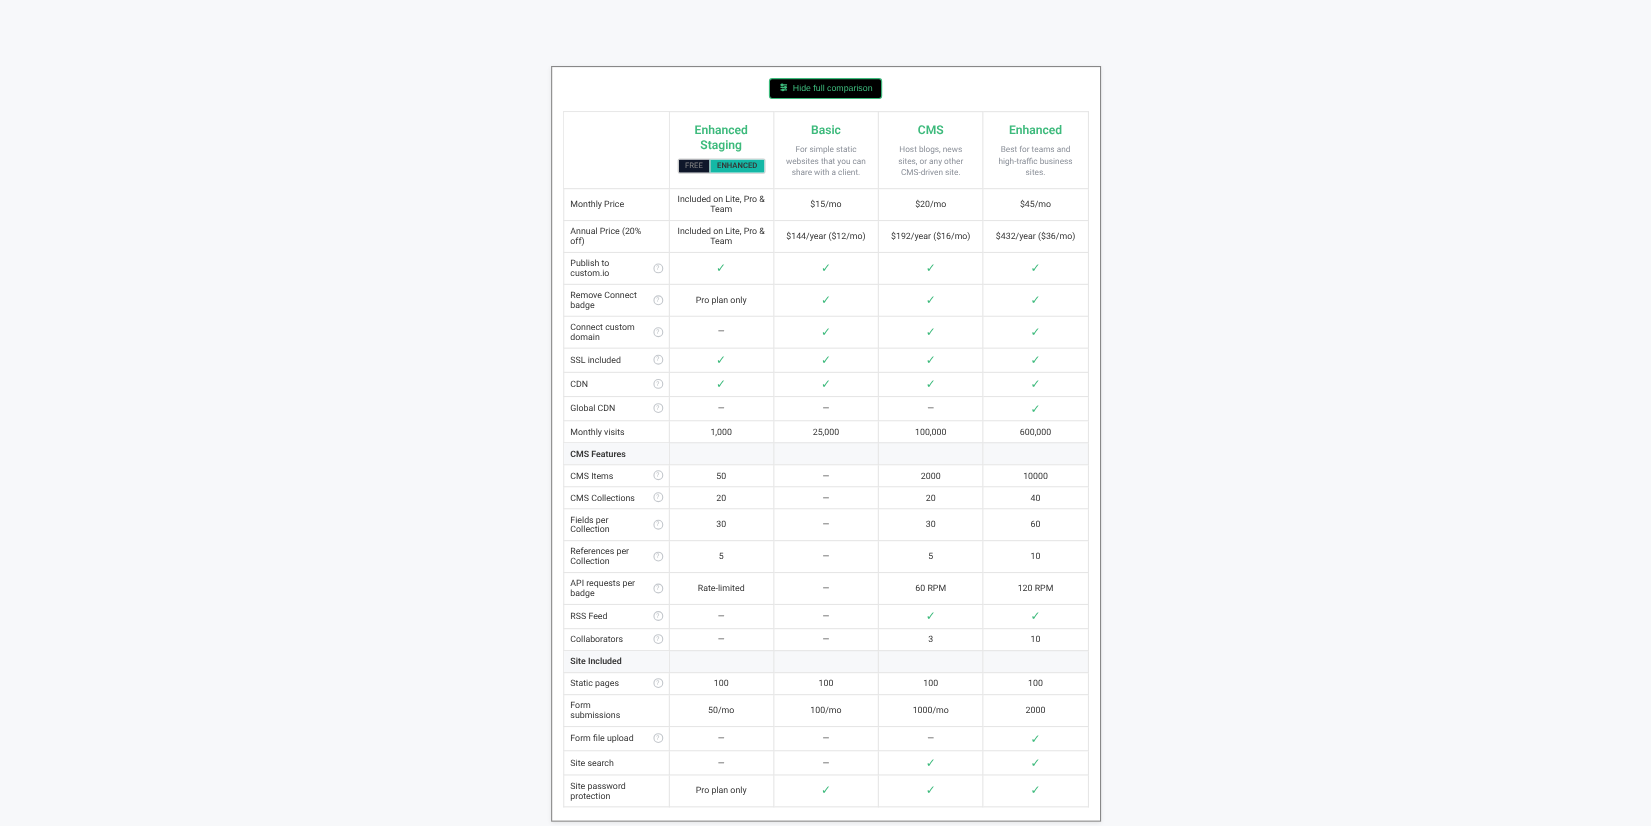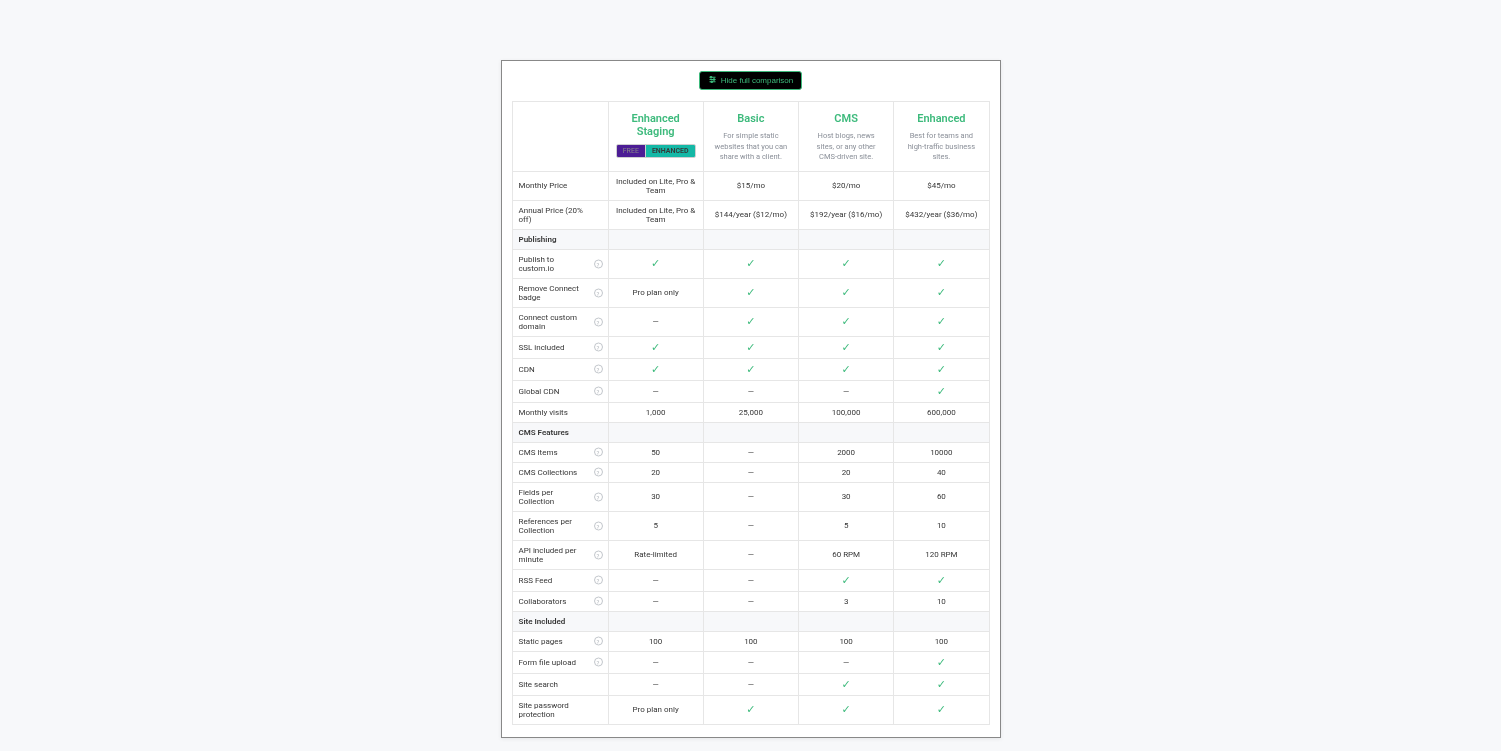--- a/index.html
+++ b/index.html
@@ -90,21 +90,21 @@
     padding: 2px 6px;
     cursor: pointer;
   }
   .toggle .active {
     background: #14b8a6;
     color: #363636;
     font-weight: 600;
     border-left: 1px solid #d0d0d0;
   }
   .toggle .inactive {
-    background: #4c1d95;
+    background: #0f172a;
     color: #888;
   }
   tr.section td {
     background: #f7f8fa;
     font-weight: 600;
     color: #363636;
   }
   tr.section td:not(:first-child) { background: #f7f8fa; }
   .info-icon {
     display: inline-flex;
@@ -175,27 +175,20 @@
           <td><span>$20/mo</span></td>
           <td><span>$45/mo</span></td>
         </tr>
         <tr>
           <td><span class="feature-label">Annual Price (20% off)</span></td>
           <td><span>Included on Lite, Pro &amp; Team</span></td>
           <td><span>$144/year ($12/mo)</span></td>
           <td><span>$192/year ($16/mo)</span></td>
           <td><span>$432/year ($36/mo)</span></td>
         </tr>
-        <tr class="section">
-          <td>Publishing</td>
-          <td></td>
-          <td></td>
-          <td></td>
-          <td></td>
-        </tr>
         <tr>
           <td><span class="feature-label">Publish to custom.io</span><span class="info-icon">?</span></td>
           <td><span class="check">✓</span></td>
           <td><span class="check">✓</span></td>
           <td><span class="check">✓</span></td>
           <td><span class="check">✓</span></td>
         </tr>
         <tr>
           <td><span class="feature-label">Remove Connect badge</span><span class="info-icon">?</span></td>
           <td><span>Pro plan only</span></td>
@@ -267,21 +260,21 @@
           <td><span>60</span></td>
         </tr>
         <tr>
           <td><span class="feature-label">References per Collection</span><span class="info-icon">?</span></td>
           <td><span>5</span></td>
           <td><span>—</span></td>
           <td><span>5</span></td>
           <td><span>10</span></td>
         </tr>
         <tr>
-          <td><span class="feature-label">API included per minute</span><span class="info-icon">?</span></td>
+          <td><span class="feature-label">API requests per badge</span><span class="info-icon">?</span></td>
           <td><span>Rate-limited</span></td>
           <td><span class="dash">—</span></td>
           <td><span>60 RPM</span></td>
           <td><span>120 RPM</span></td>
         </tr>
         <tr>
           <td><span class="feature-label">RSS Feed</span><span class="info-icon">?</span></td>
           <td><span>—</span></td>
           <td><span>—</span></td>
           <td><span class="check">✓</span></td>
@@ -302,20 +295,27 @@
           <td></td>
         </tr>
         <tr>
           <td><span class="feature-label">Static pages</span><span class="info-icon">?</span></td>
           <td><span>100</span></td>
           <td><span>100</span></td>
           <td><span>100</span></td>
           <td><span>100</span></td>
         </tr>
         <tr>
+          <td><span class="feature-label">Form submissions</span></td>
+          <td><span>50/mo</span></td>
+          <td><span>100/mo</span></td>
+          <td><span>1000/mo</span></td>
+          <td><span>2000</span></td>
+        </tr>
+        <tr>
           <td><span class="feature-label">Form file upload</span><span class="info-icon">?</span></td>
           <td><span class="dash">—</span></td>
           <td><span class="dash">—</span></td>
           <td><span class="dash">—</span></td>
           <td><span class="check">✓</span></td>
         </tr>
         <tr>
           <td><span class="feature-label">Site search</span></td>
           <td><span>—</span></td>
           <td><span>—</span></td>

